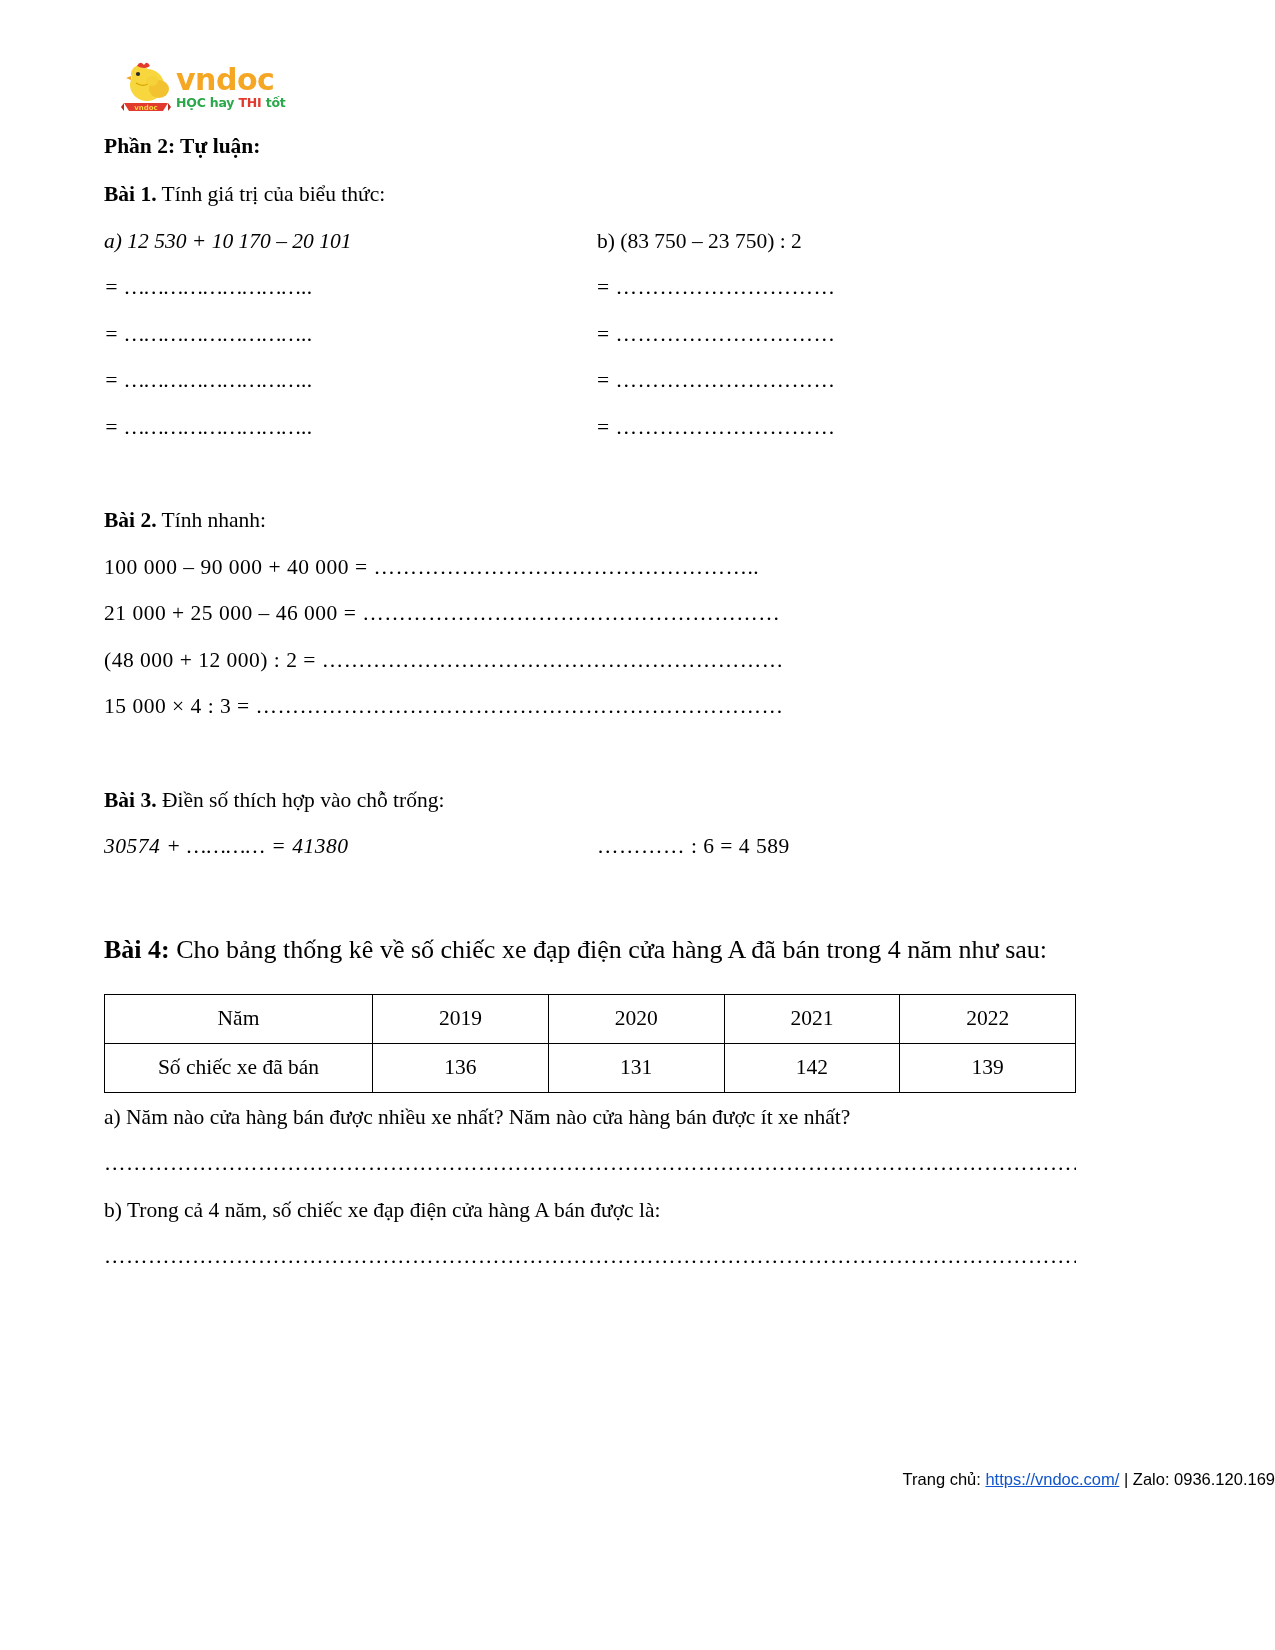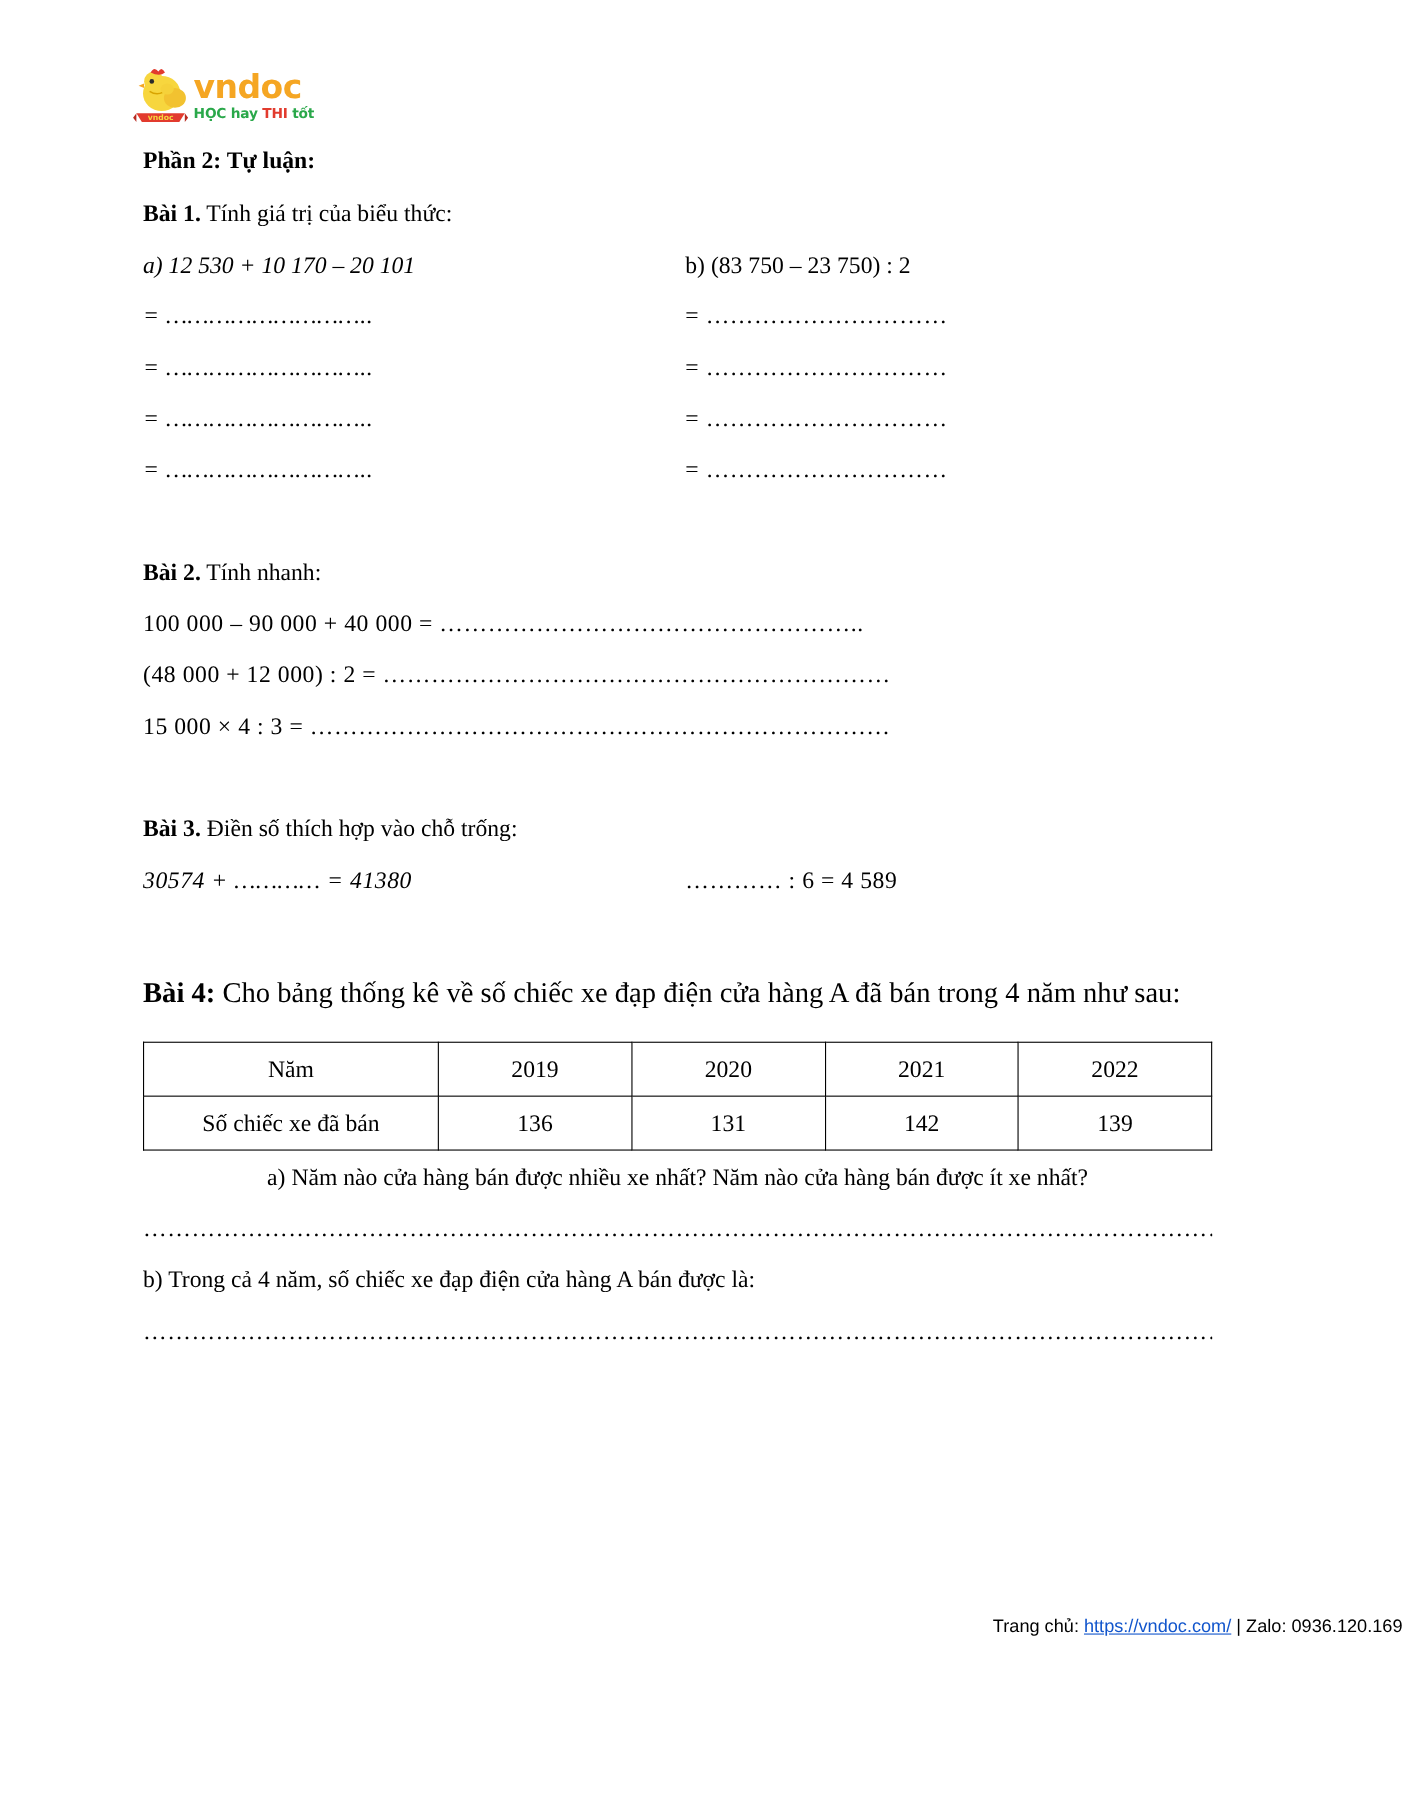--- a/index.html
+++ b/index.html
@@ -60,21 +60,21 @@
     margin-top: 2px;
     white-space: nowrap;
   }
   .logo-sub .s1 { color: #2aa84a; }
   .logo-sub .s2 { color: #e23b2e; }
   .logo-sub .s3 { color: #2aa84a; }
 
   
   .content {
     position: absolute;
-    left: 130px;
+    left: 104px;
     top: 134px;
     width: 972px;
   }
   .line {
     font-size: 21.5px;
     line-height: 1.0;
     margin-bottom: 25px;
     white-space: nowrap;
   }
   .bold { font-weight: bold; }
@@ -198,20 +198,21 @@
     </div>
     <div class="row2">
       <div class="col col-a dots">= ………………………..</div>
       <div class="col col-b dots">= …………………………</div>
     </div>
 
     <div class="gap-lg"></div>
 
     <div class="line"><span class="bold">Bài 2.</span><span> Tính nhanh:</span></div>
     <div class="line dots">100 000 – 90 000 + 40 000 = ……………………………………………..</div>
+    <div class="line dots">21 000 + 25 000 – 46 000 = …………………………………………………</div>
     <div class="line dots">(48 000 + 12 000) : 2 = ………………………………………………………</div>
     <div class="line dots">15 000 × 4 : 3 = ………………………………………………………………</div>
 
     <div class="gap-lg"></div>
 
     <div class="line"><span class="bold">Bài 3.</span><span> Điền số thích hợp vào chỗ trống:</span></div>
     <div class="row2">
       <div class="col col-a dots">30574 + ………… = 41380</div>
       <div class="col col-b dots">………… : 6 = 4 589</div>
     </div>
@@ -234,21 +235,21 @@
         <tr>
           <td class="label">Số chiếc xe đã bán</td>
           <td>136</td>
           <td>131</td>
           <td>142</td>
           <td>139</td>
         </tr>
       </tbody>
     </table>
 
-    <div class="line" style="margin-top:14px;text-align:center;">a) Năm nào cửa hàng bán được nhiều xe nhất? Năm nào cửa hàng bán được ít xe nhất?</div>
+    <div class="line" style="margin-top:14px;">a) Năm nào cửa hàng bán được nhiều xe nhất? Năm nào cửa hàng bán được ít xe nhất?</div>
     <div class="dotline" style="margin-bottom:25px;">……………………………………………………………………………………………………………………………………</div>
     <div class="line">b) Trong cả 4 năm, số chiếc xe đạp điện cửa hàng A bán được là:</div>
     <div class="dotline">……………………………………………………………………………………………………………………………………</div>
 
   </div>
 
   <div class="footer">
     <span>Trang chủ: </span><a href="#">https://vndoc.com/</a><span> | Zalo: 0936.120.169</span>
   </div>
 

